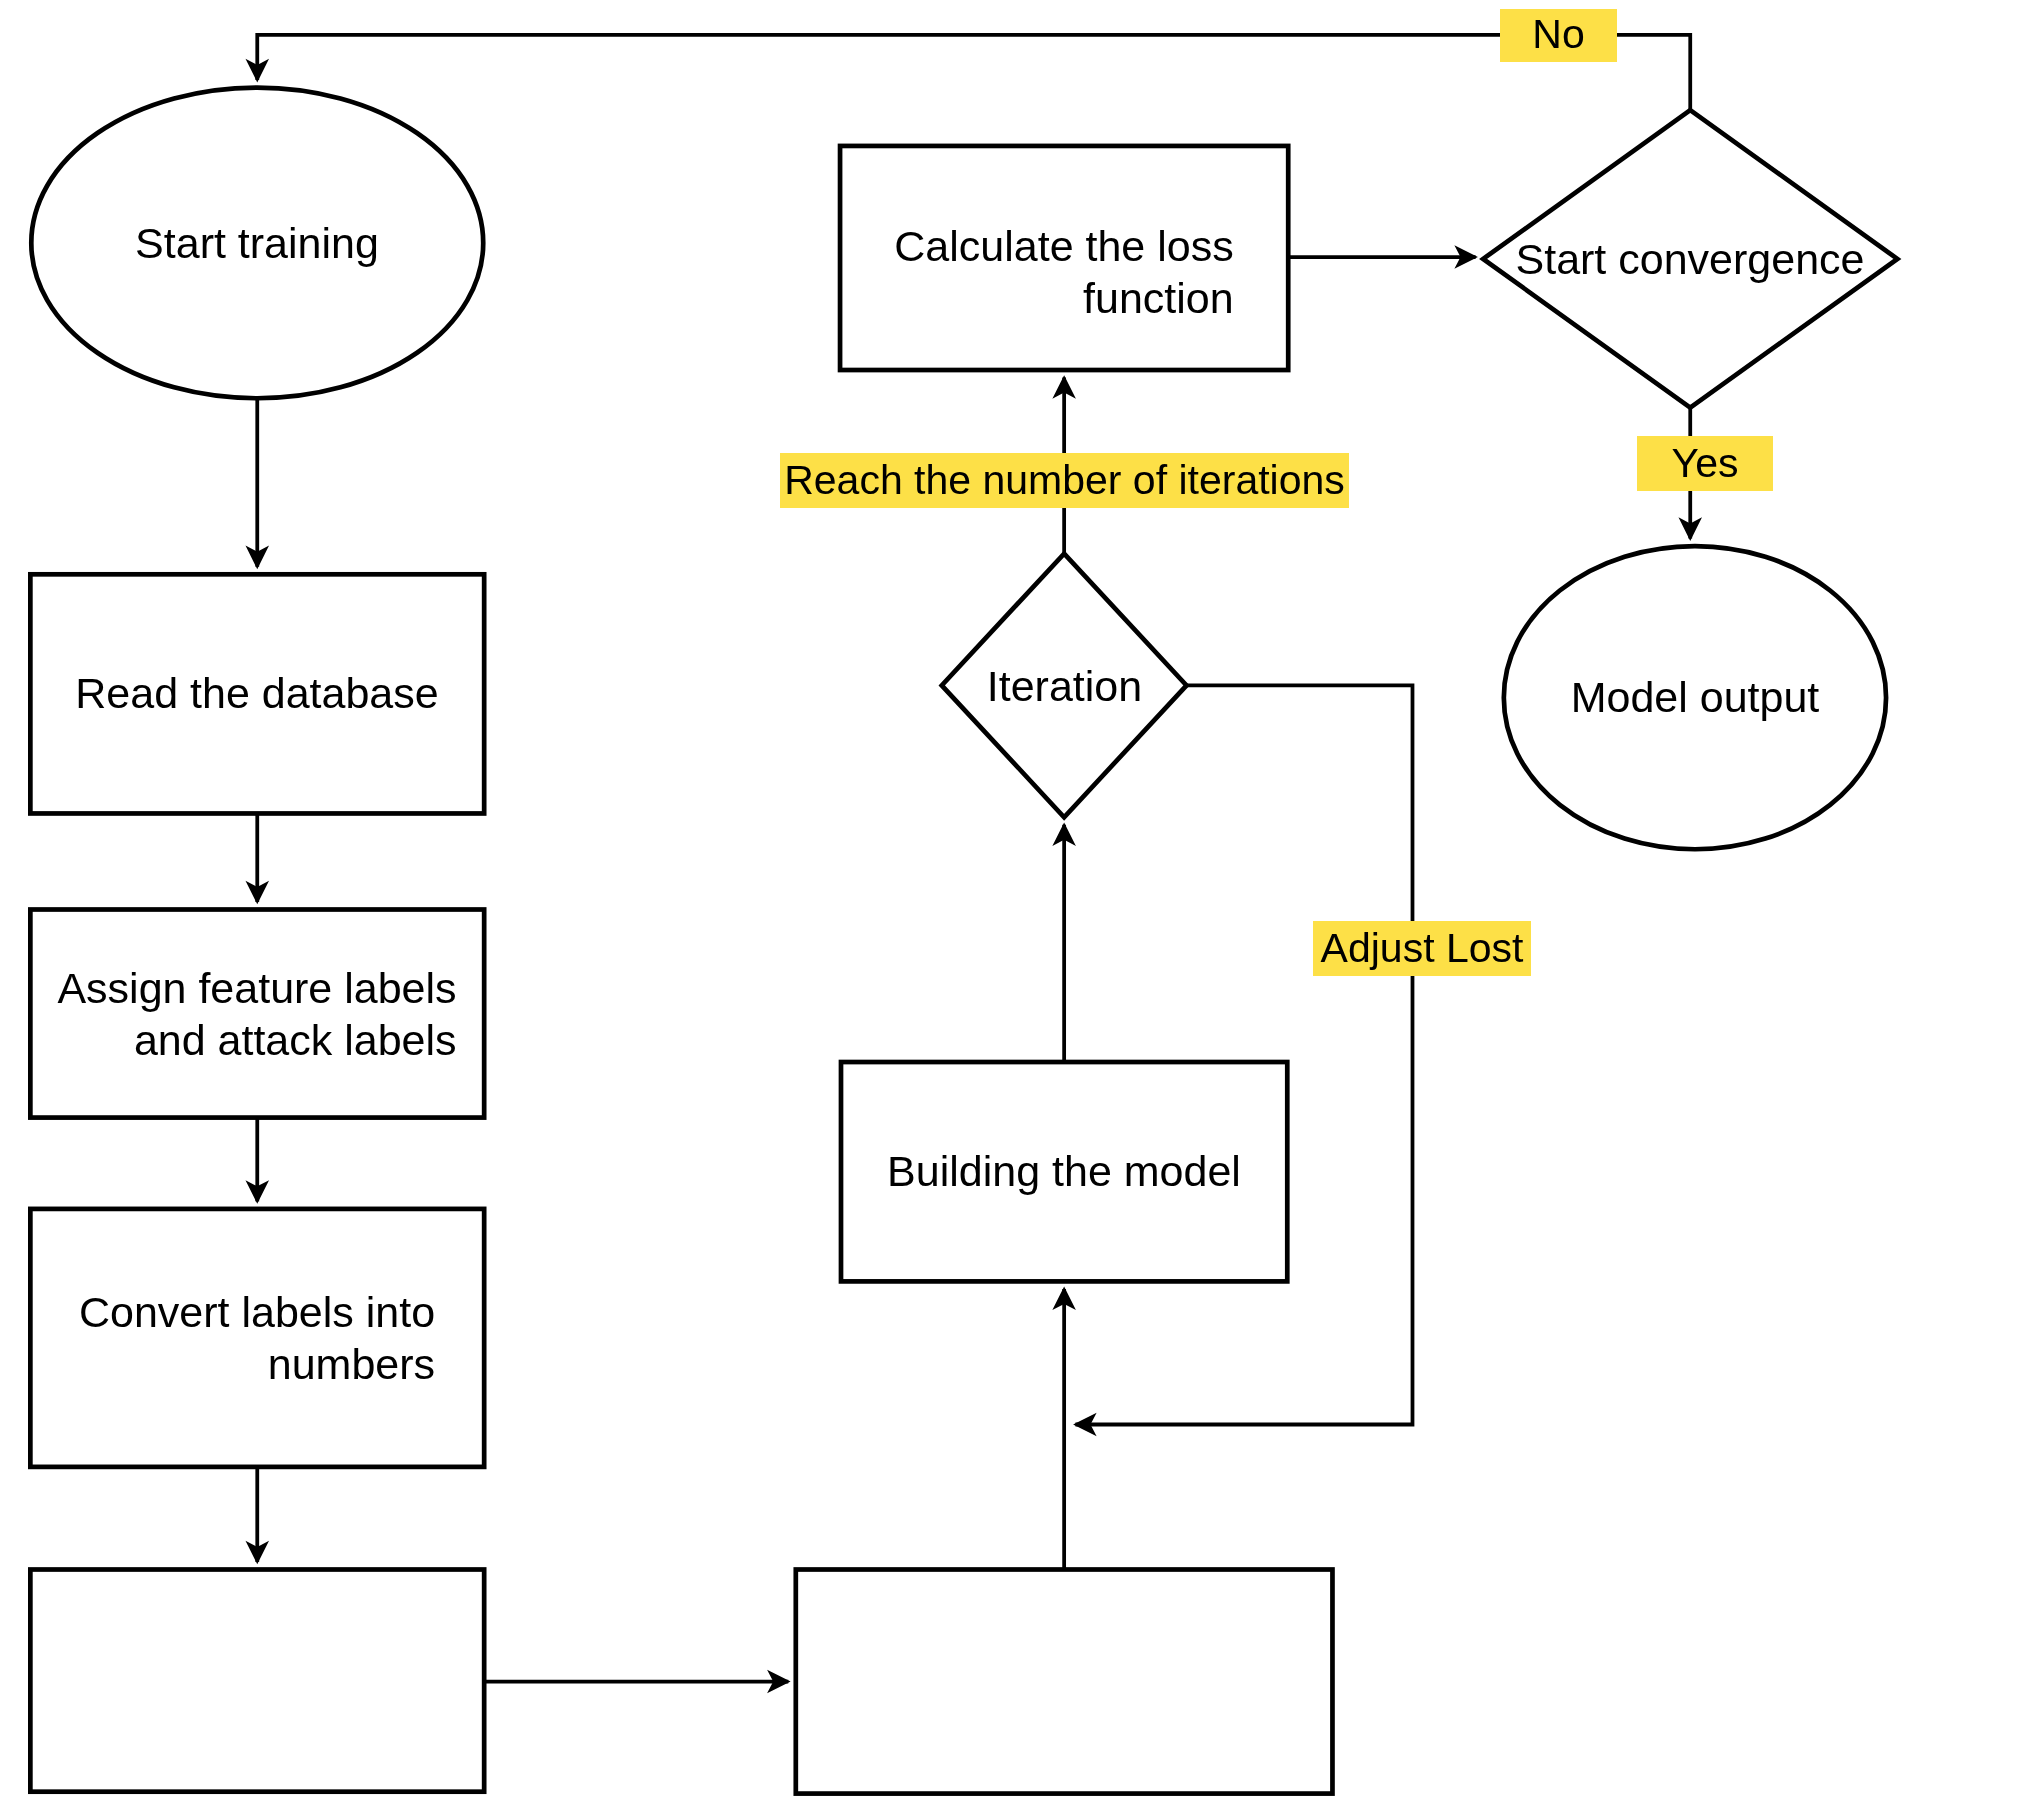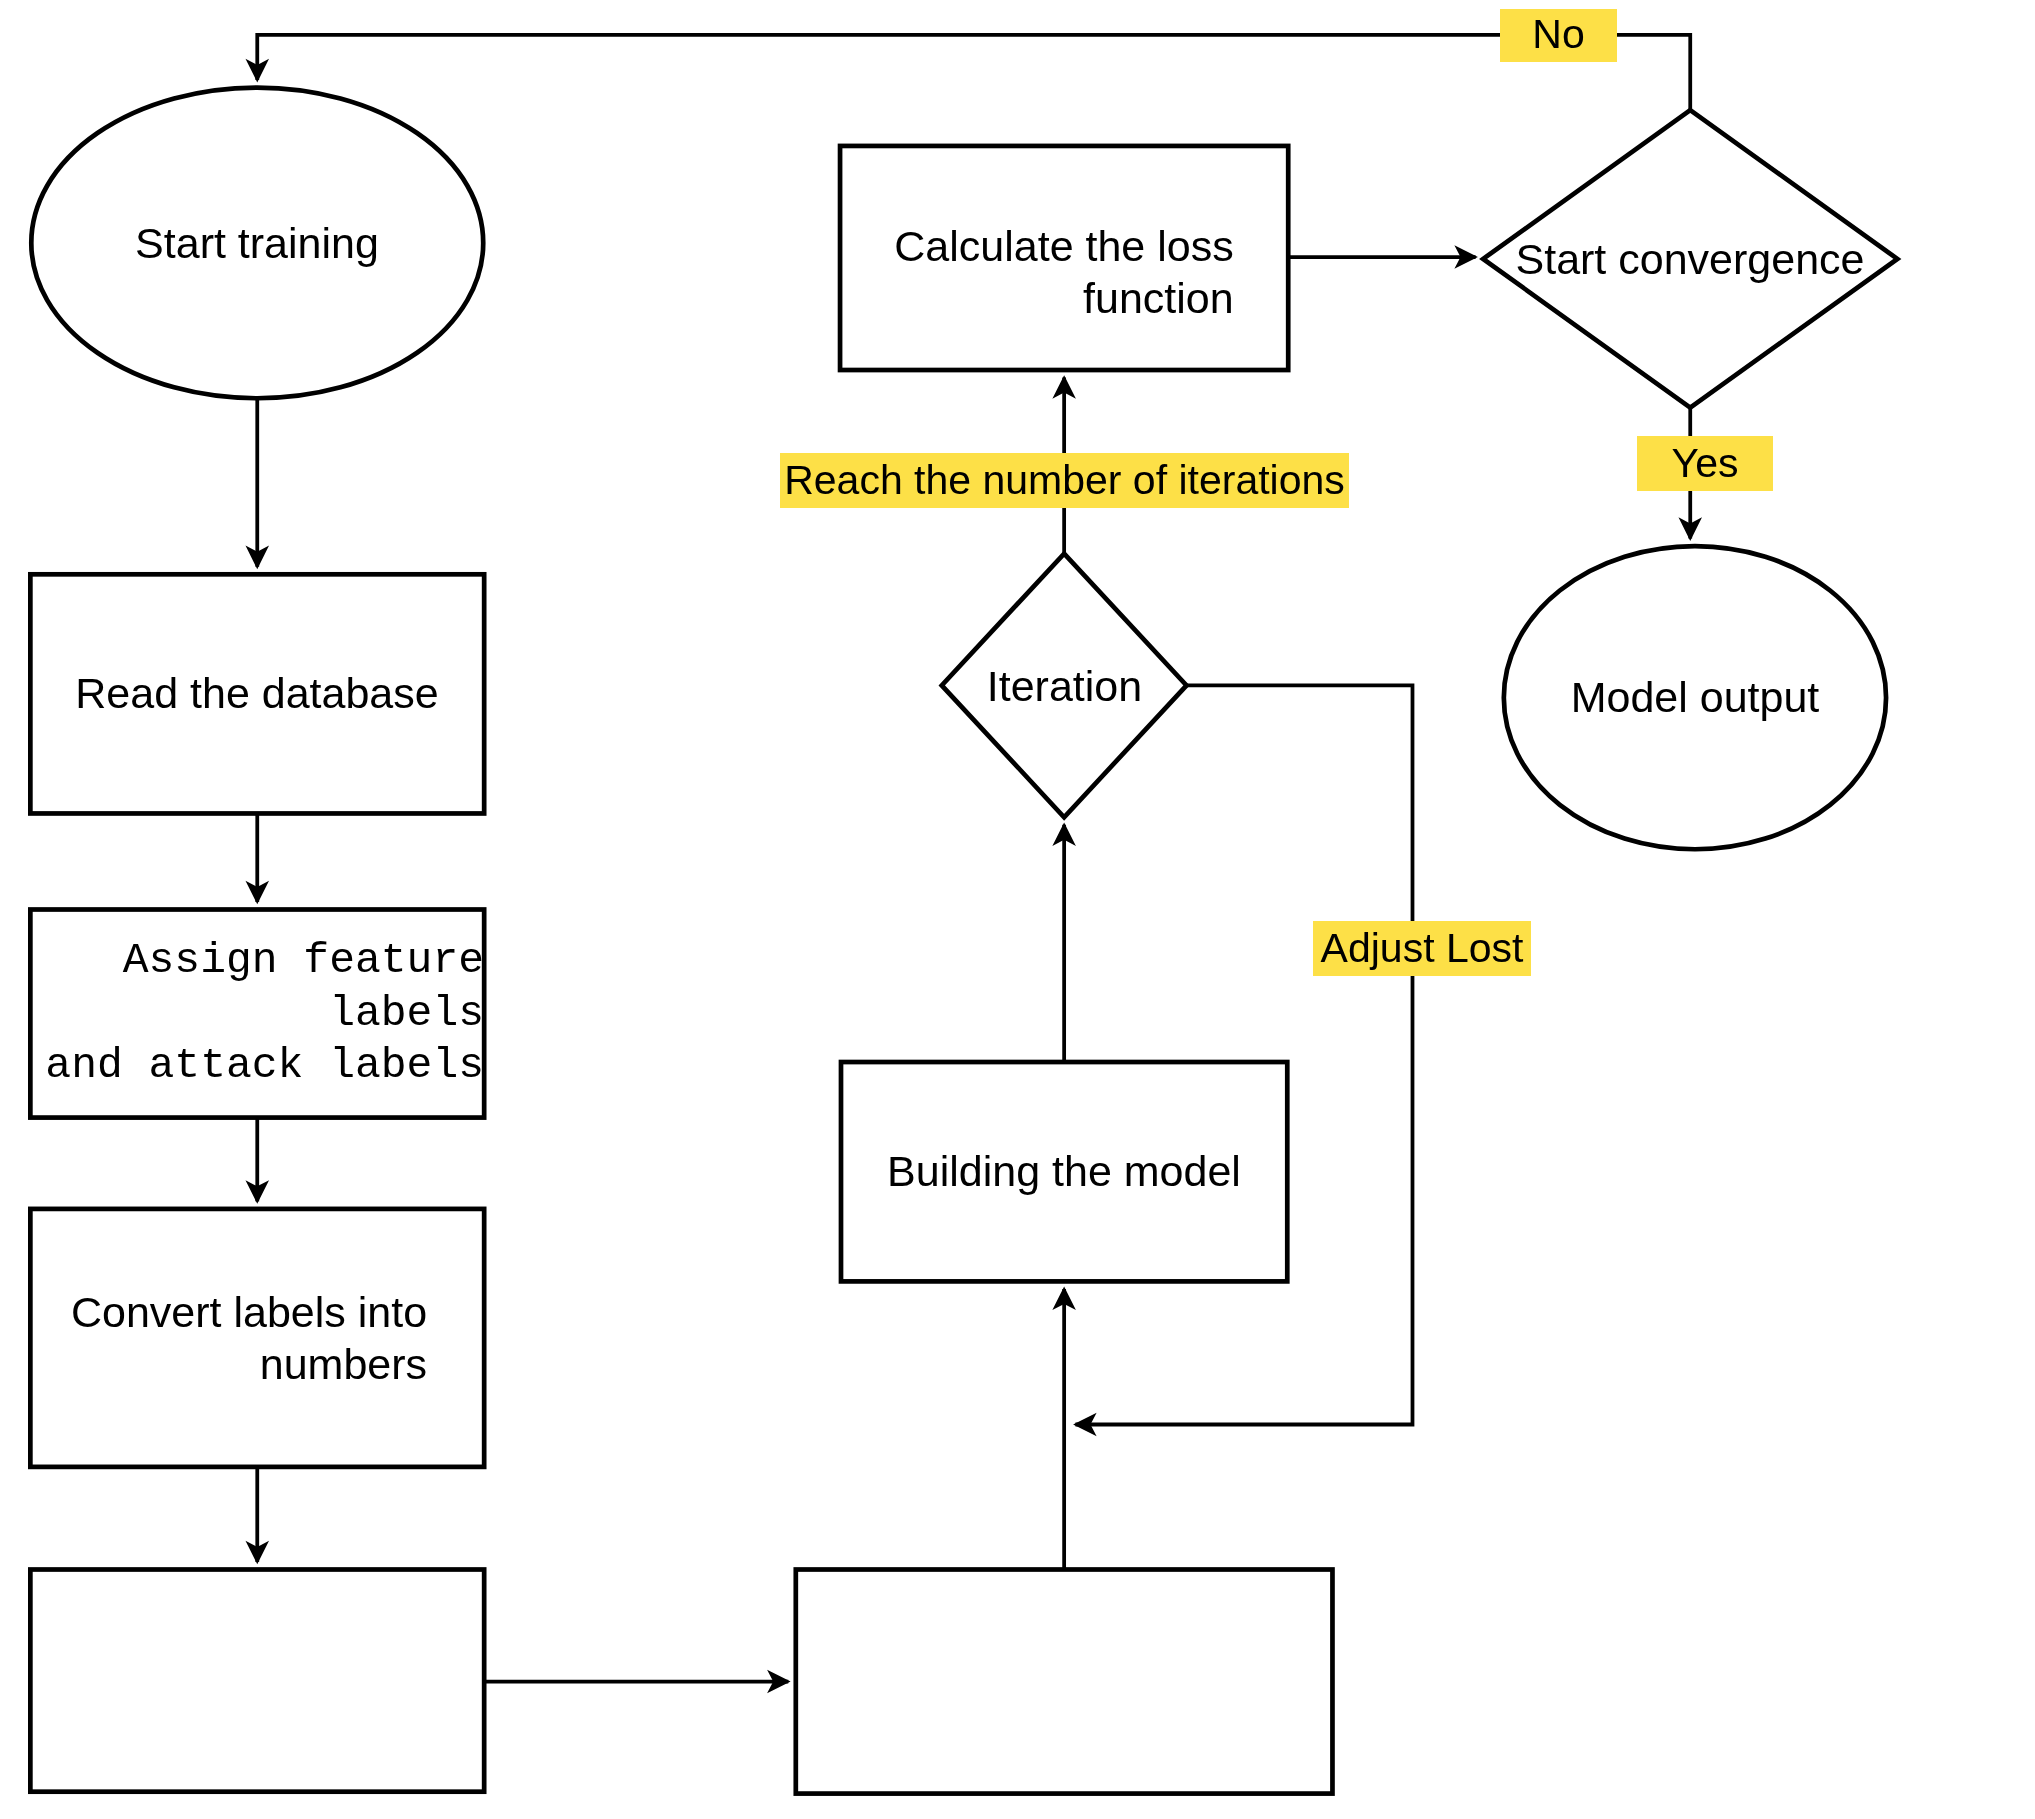--- a/index.html
+++ b/index.html
@@ -90,24 +90,24 @@
       <rect x="892" y="155" width="476" height="238"></rect>
       <polygon points="1795,117 2015,275 1795,433 1575,275"></polygon>
       <ellipse cx="1800" cy="741" rx="203" ry="161"></ellipse>
     </g>
   </svg>
 
   <div class="node-label" style="left:31px; top:88px; width:452px; height:311px;">Start training</div>
 
   <div class="node-label" style="left:30px; top:574px; width:454px; height:239px;">Read the database</div>
 
-  <div class="node-label" style="left:30px; top:910px; width:454px; height:208px;font-family:Liberation Mono, monospace;">Assign feature labels
+  <div class="node-label" style="left:30px; top:910px; width:454px; height:208px;">Assign feature labels
 and attack labels</div>
 
-  <div class="node-label" style="left:22px; top:1209px; width:454px; height:258px;">Convert labels into
+  <div class="node-label" style="left:30px; top:1209px; width:454px; height:258px;">Convert labels into
 numbers</div>
 
 
 
   <div class="node-label" style="left:841px; top:1062px; width:446px; height:219px;">Building the model</div>
 
   <div class="node-label" style="left:942px; top:554px; width:245px; height:264px;">Iteration</div>
 
   <div class="node-label" style="left:840px; top:160px; width:448px; height:224px;">Calculate the loss
 function</div>

